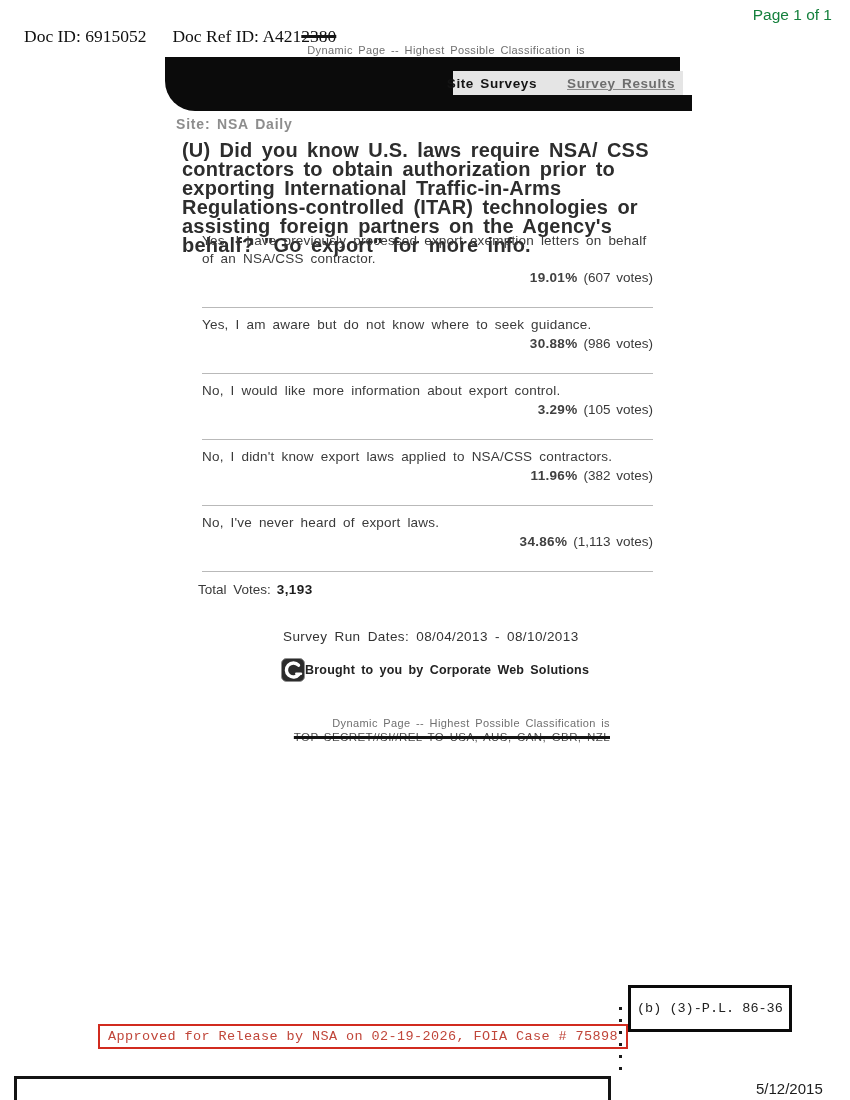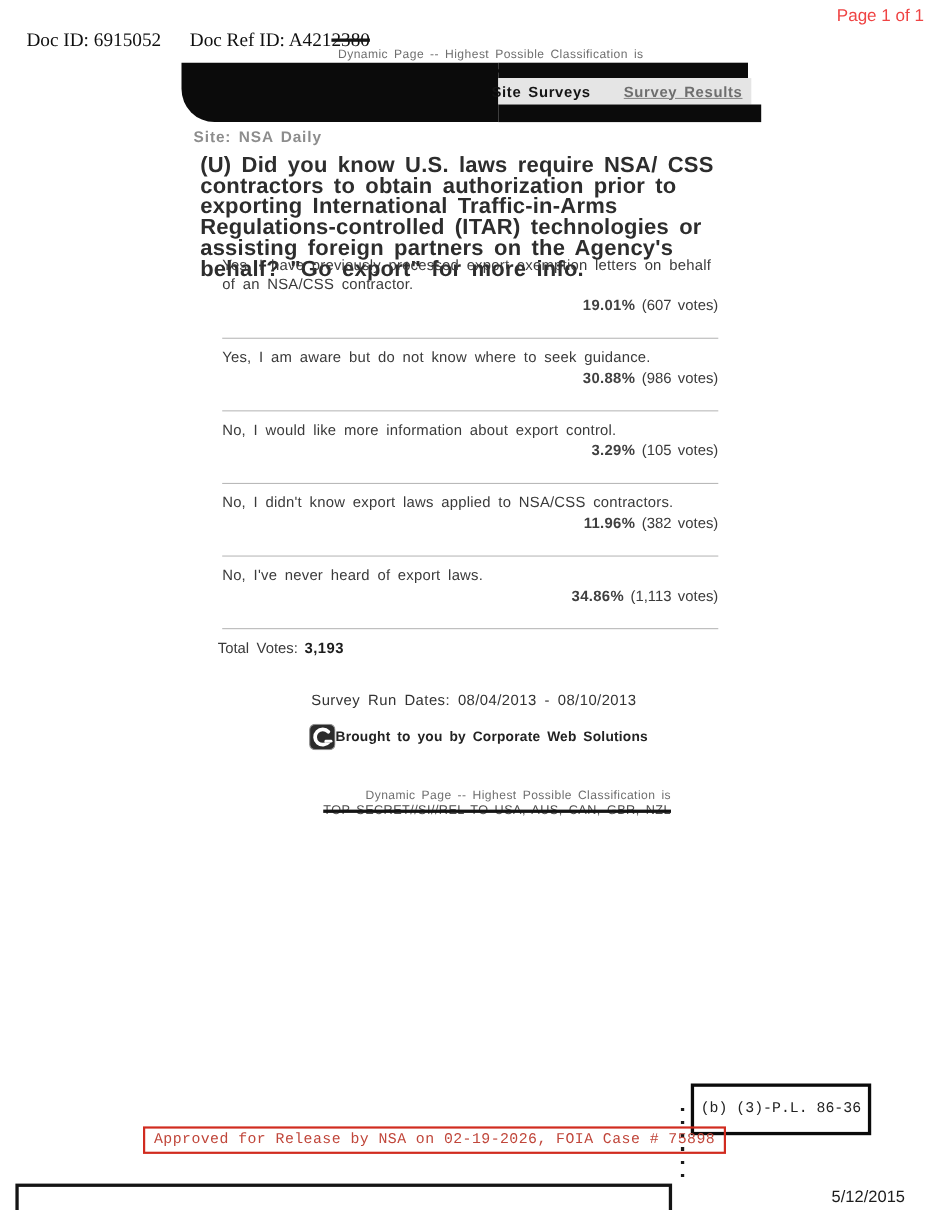--- a/index.html
+++ b/index.html
@@ -5,22 +5,22 @@
   * { margin:0; padding:0; box-sizing:border-box; }
   html,body { background:#ffffff; }
   body { font-family:"Liberation Sans", sans-serif; }
   #page {
     position:relative; width:850px; height:1100px; margin:0 auto;
     background:#ffffff; overflow:hidden;
   }
 
   
   .page-indicator {
-    position:absolute; top:6px; right:10px;
-    font-size:15.5px; color:#ef4444;
+    position:absolute; top:6px; right:18px;
+    font-size:15.5px; color:#15803d;
   }
   .doc-id-line {
     position:absolute; top:26px; left:24px;
     font-family:"Liberation Serif", serif; font-size:17.5px; color:#101010;
     white-space:nowrap;
   }
   .doc-id-line .ref { margin-left:26px; }
   .struck-part { text-decoration:line-through; text-decoration-thickness:2.5px; text-decoration-color:#161616; }
 
   .classification-block {
@@ -83,21 +83,21 @@
   
   .b3-box {
     position:absolute; left:628px; top:985px;
     border:3px solid #0a0a0a; padding:13px 6px;
     font-family:"Liberation Mono", monospace; font-size:13.5px; color:#222222; white-space:nowrap;
   }
   .release-box {
     position:absolute; left:98px; top:1024px;
     border:2.5px solid #d12b1f; padding:3px 8px;
     font-family:"Liberation Mono", monospace; font-size:13.5px; letter-spacing:.4px;
-    color:#c0463a; white-space:nowrap;margin-left:32px;
+    color:#c0463a; white-space:nowrap;
   }
   .dotted-leader {
     position:absolute; left:619px; top:1007px; width:3px; height:70px;
     background:repeating-linear-gradient(to bottom, #1a1a1a 0 3px, transparent 3px 12px);
   }
   .bottom-rect {
     position:absolute; left:14px; top:1076px; width:597px; height:60px;
     border:3px solid #141414; background:transparent;
   }
   .date-stamp {

